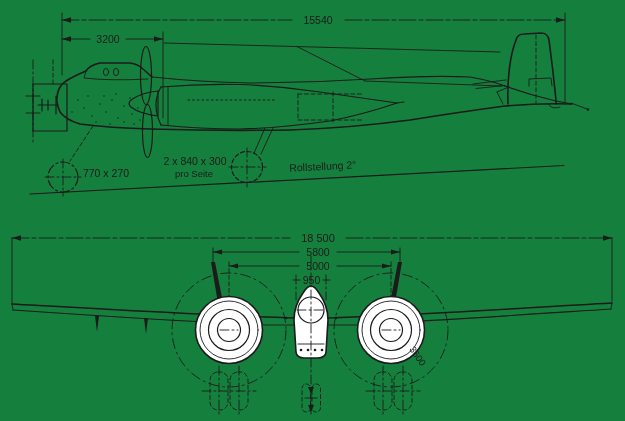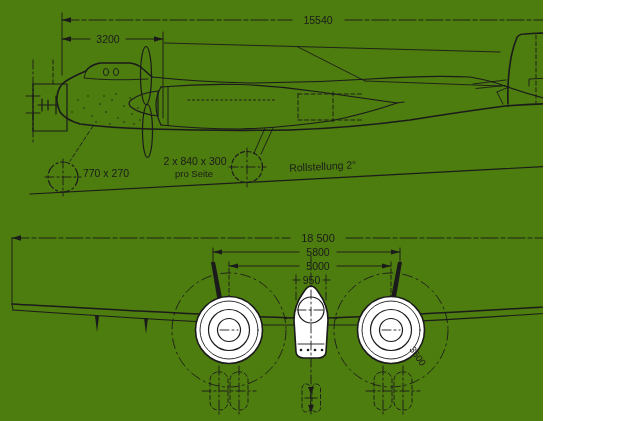--- a/index.html
+++ b/index.html
@@ -1,16 +1,16 @@
 <!DOCTYPE html>
 <html><head>
 <meta charset="utf-8">
 <style>
   html,body{margin:0;padding:0;background:#ffffff;}
-  #stage{position:relative;width:543px;height:421px;background:#4d7c0f;overflow:hidden;}
+  #stage{position:relative;width:625px;height:421px;background:#15803d;overflow:hidden;}
   svg{display:block;}
   .ink{stroke:#1b1b1b;fill:none;stroke-width:1.2;stroke-linecap:round;stroke-linejoin:round;}
   .thin{stroke-width:0.9;}
   .thick{stroke-width:1.6;}
   .dash{stroke-dasharray:4 2.6;}
   .chain{stroke-dasharray:9 3 2 3;}
   .longchain{stroke-dasharray:17 3 4 3;}
   .fill{fill:#1b1b1b;stroke:none;}
   .whitefill{fill:#ffffff;}
   text{font-family:"Liberation Sans", sans-serif;fill:#1b1b1b;}

